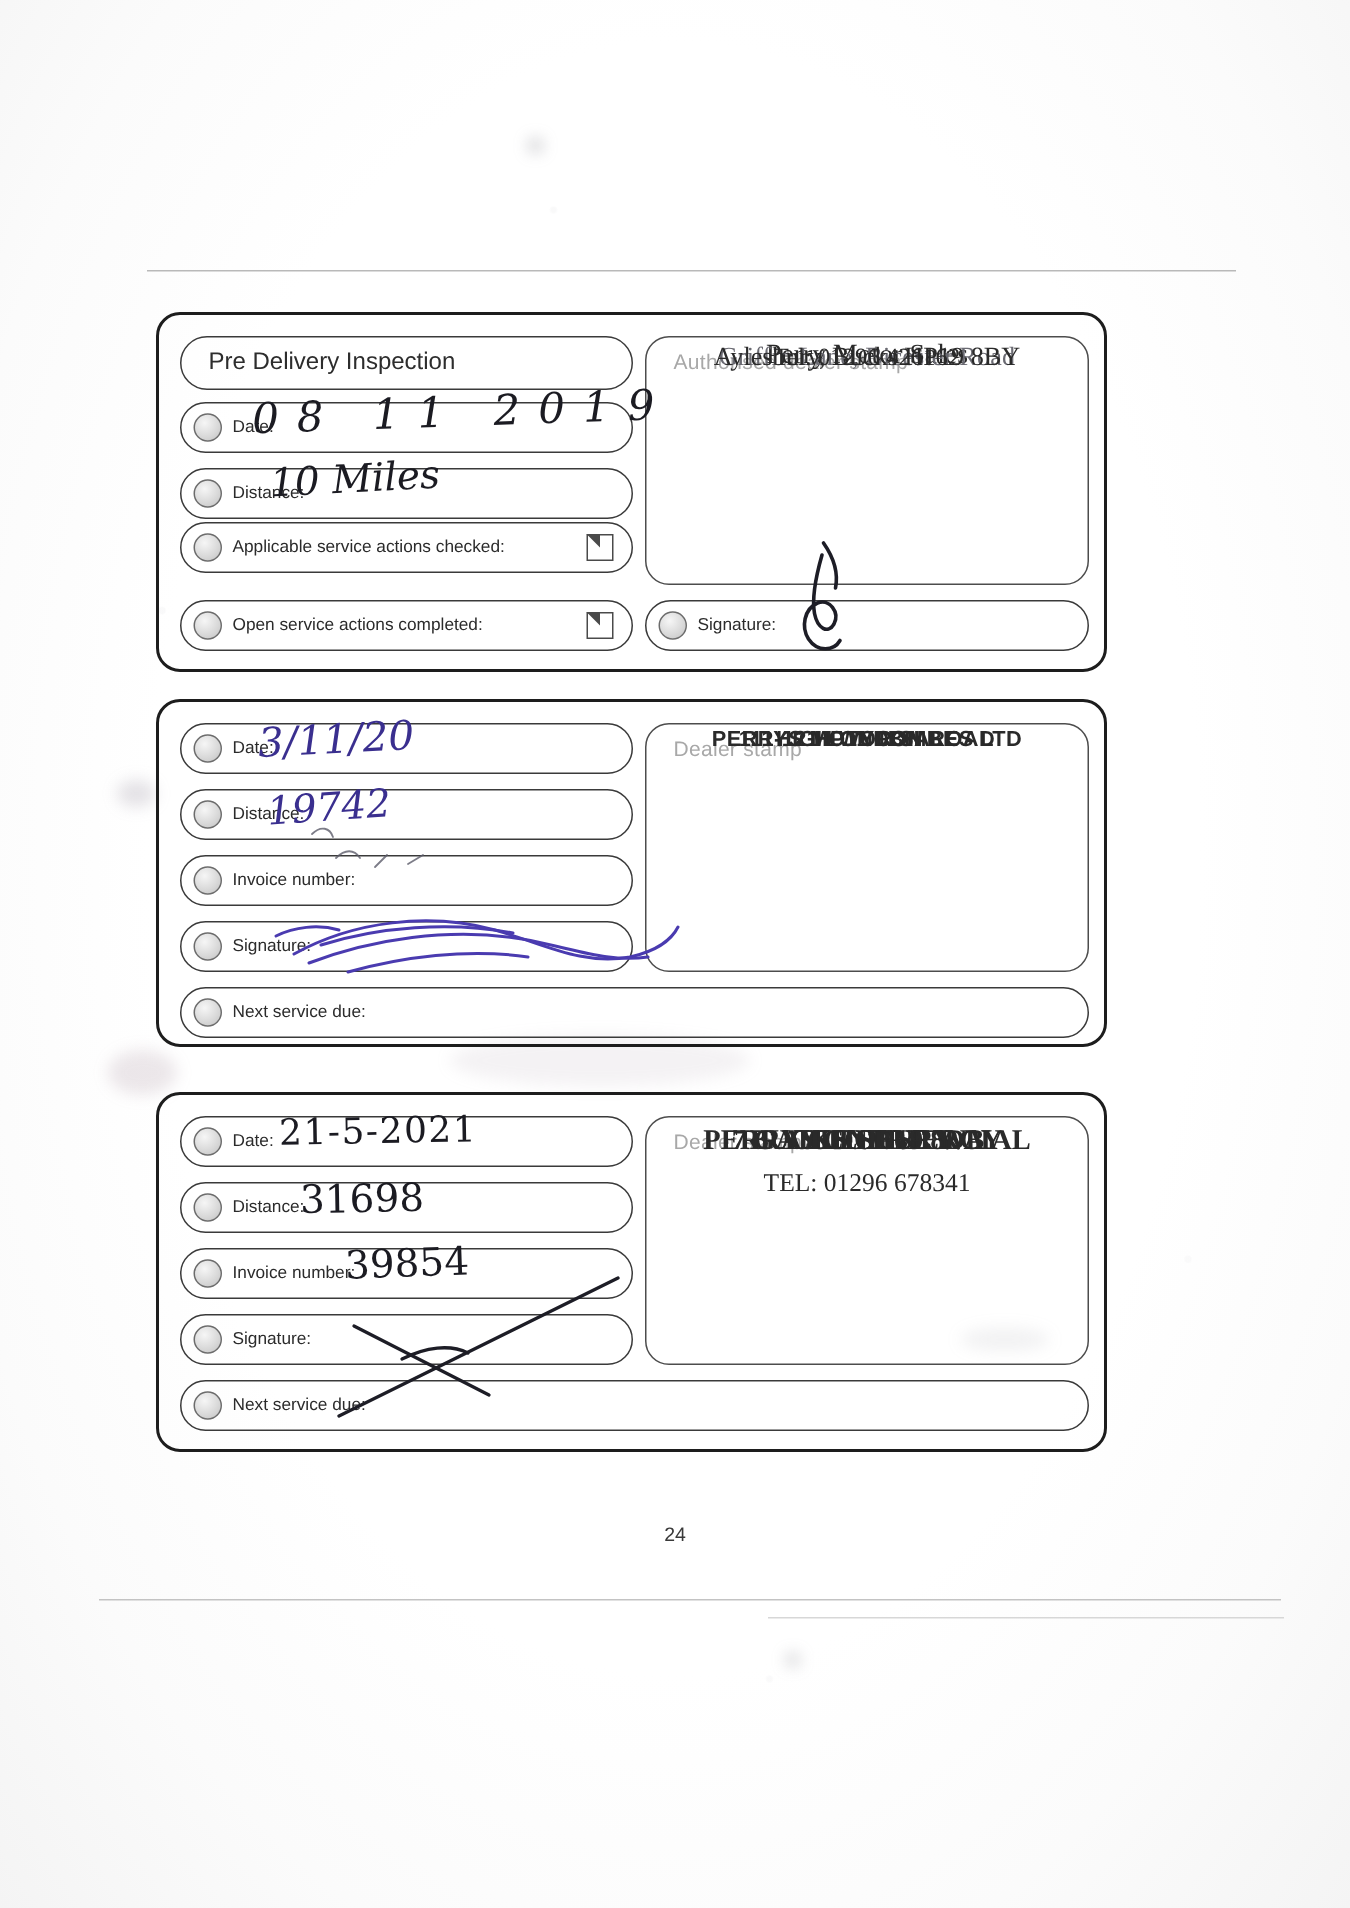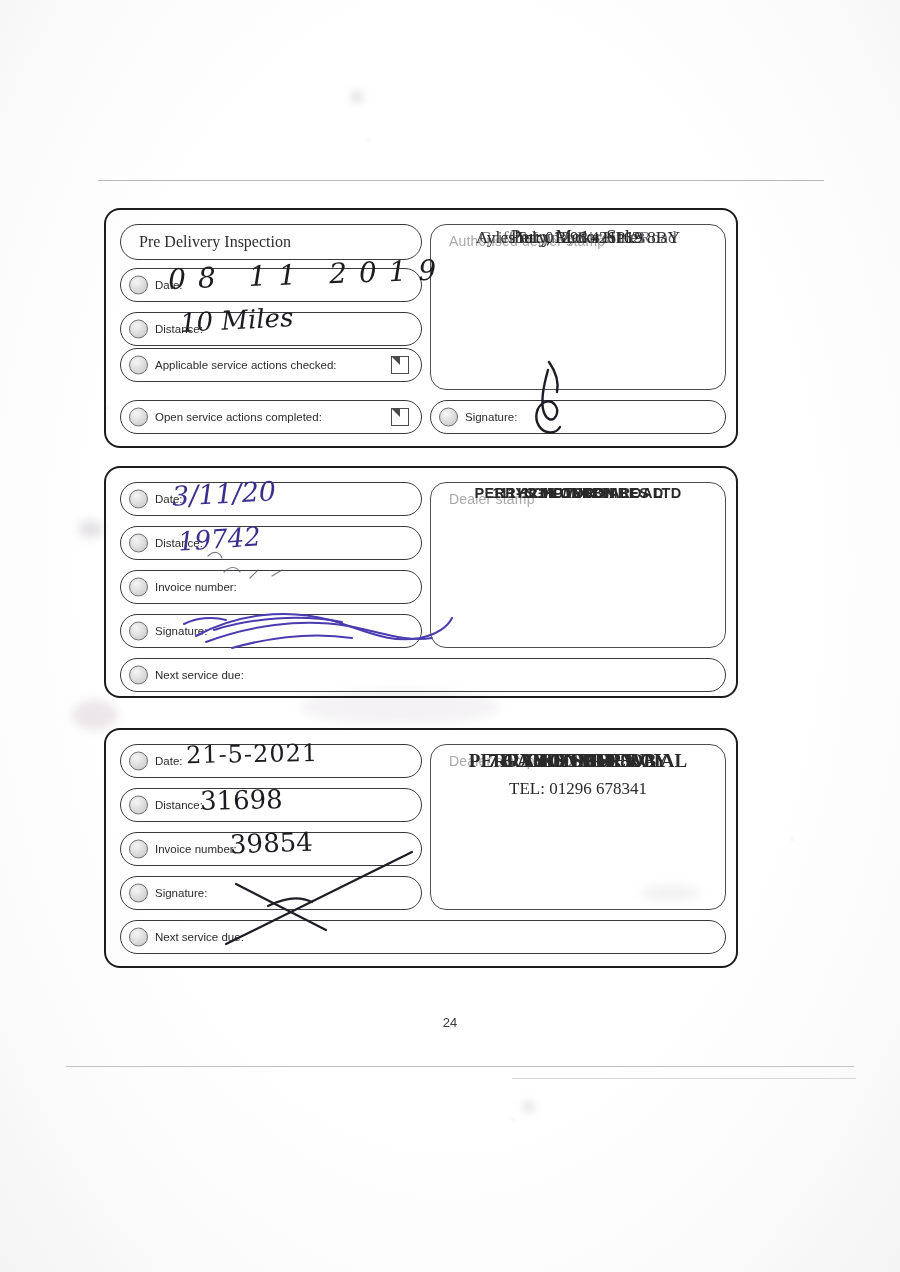--- a/index.html
+++ b/index.html
@@ -290,21 +290,21 @@
   <div class="smudge s2"></div>
   <div class="smudge s3"></div>
   <div class="smudge s4"></div>
   <div class="smudge s5"></div>
   <div class="smudge s6"></div>
 
   <div class="title-rule"></div>
 
   <div class="block" id="block-1">
 
-    <div class="pill" style="left:14px; top:14px; width:302px; height:36px;font-family:Liberation Serif, serif;">
+    <div class="pill" style="left:14px; top:14px; width:302px; height:36px;">
       <span class="header-pill-text">Pre Delivery Inspection</span>
     </div>
 
     <div class="pill" style="left:14px; top:58px; width:302px; height:34px;">
       <span class="bullet"></span>
       <span class="pill-label">Date:</span>
     </div>
 
     <div class="pill" style="left:14px; top:102px; width:302px; height:34px;">
       <span class="bullet"></span>

